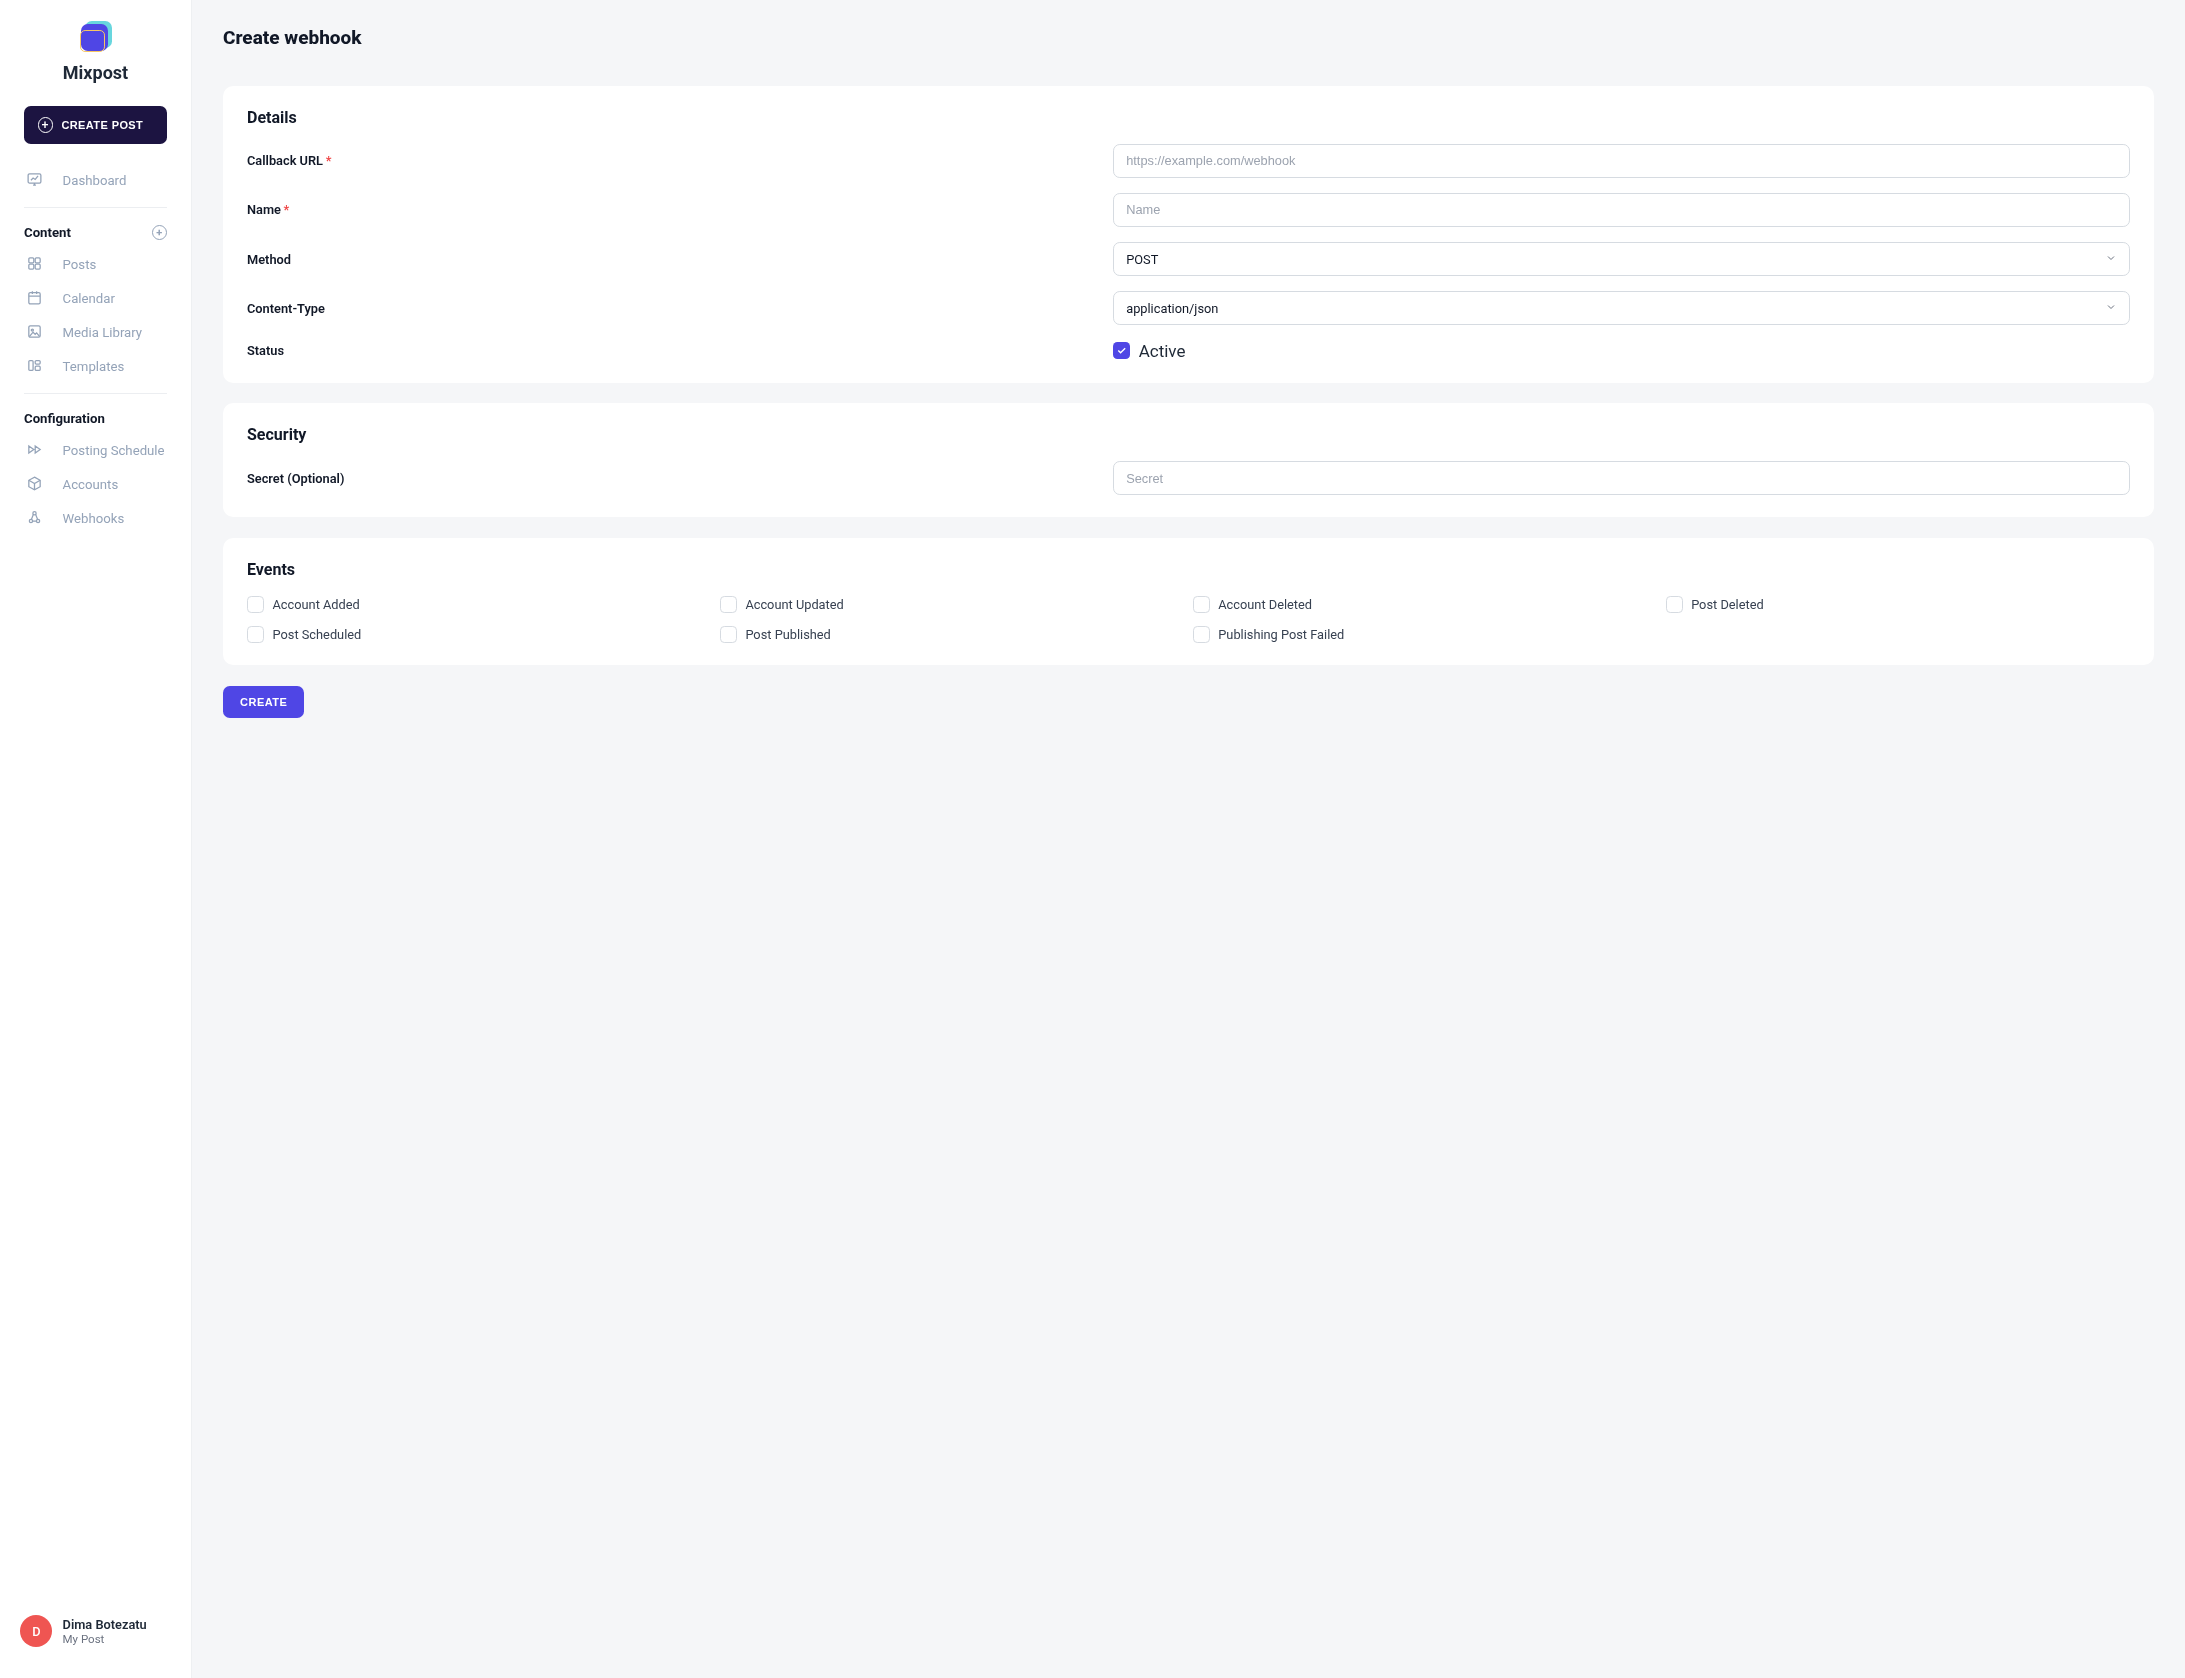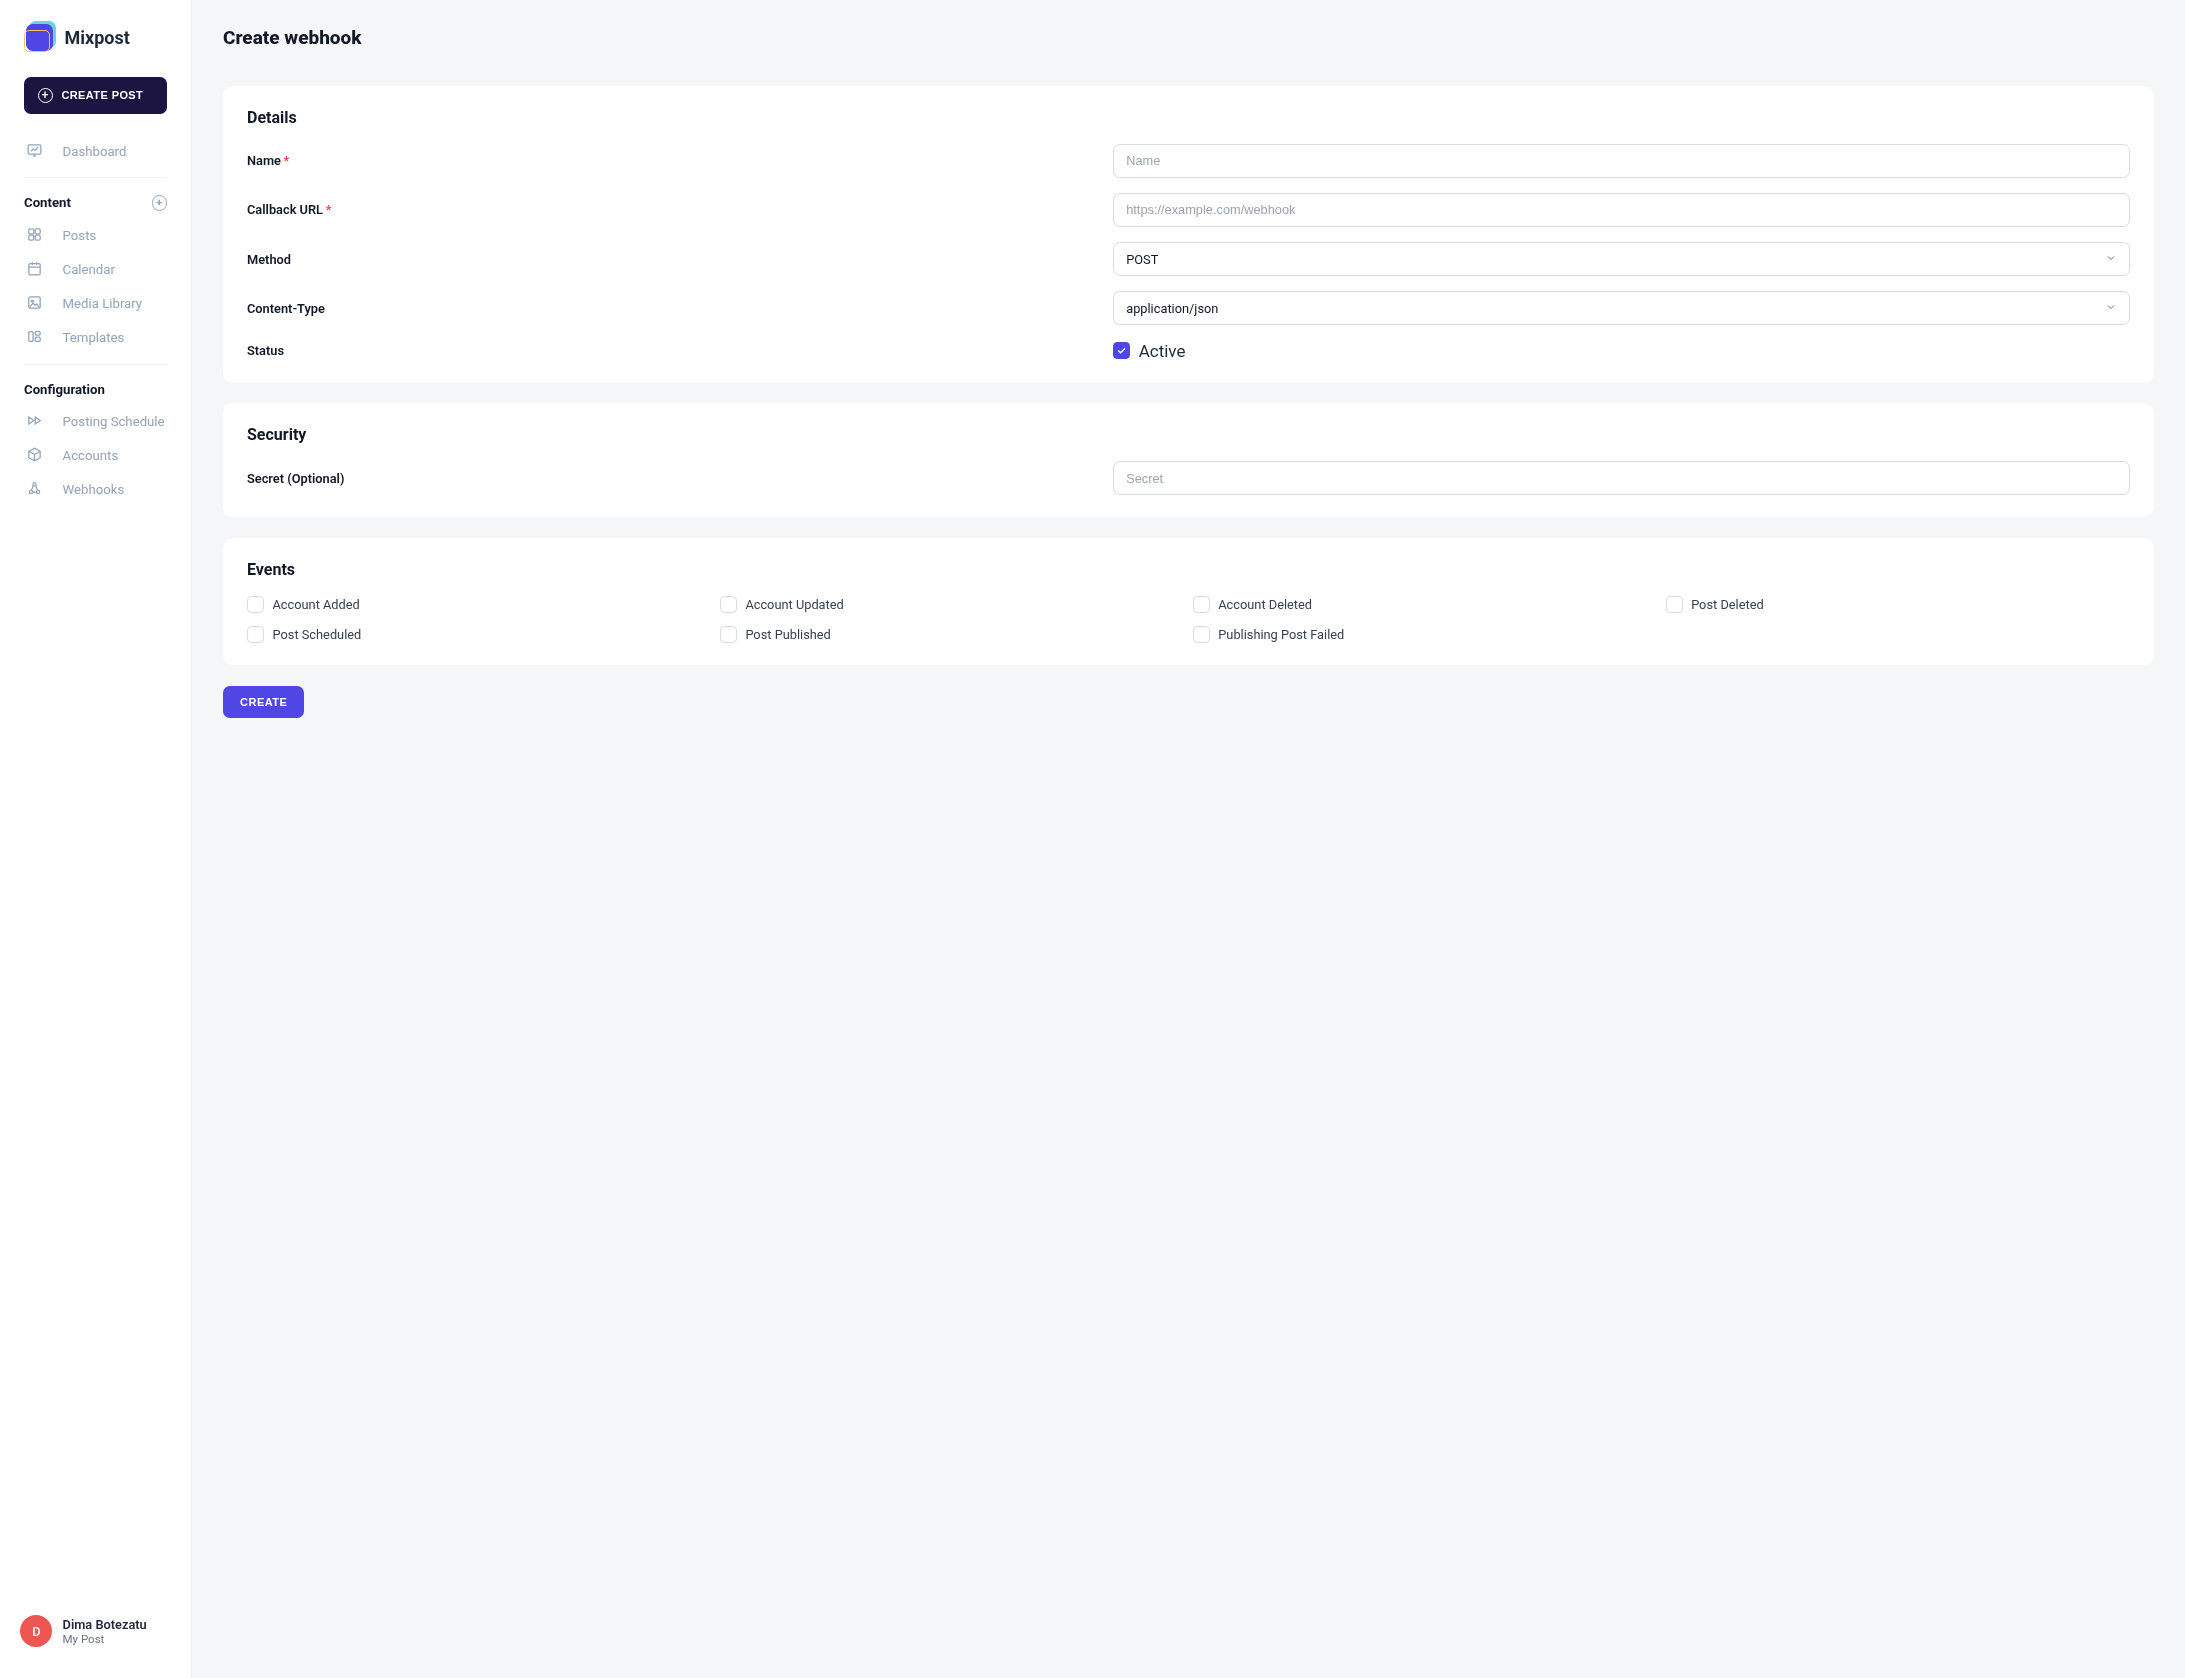--- a/index.html
+++ b/index.html
@@ -20,20 +20,21 @@
     display: flex;
     flex-direction: column;
     padding: 21px 0 17px 0;
     position: relative;
   }
   .brand {
     display: flex;
     align-items: center;
     gap: 8.5px;
     padding: 0 24px 15.3px 24px;
+    flex-direction: column;
   }
   .brand-logo {
     width: 32px; height: 32px; position: relative;
   }
   .brand-logo .sq-back {
     position: absolute; width: 27px; height: 27px; border-radius: 6.8px; background: #68d6de; top: 0; left: 5.1px;
   }
   .brand-logo .sq-mid {
     position: absolute; width: 27px; height: 27px; border-radius: 6.8px; background: #4f46e5; top: 3.4px; left: 1.7px;
   }
@@ -294,33 +295,33 @@
 
   <main class="main">
     <h1 class="page-title">Create webhook</h1>
 
     
     <section class="card">
       <h2 class="card-title">Details</h2>
 
       <div class="form-row">
         <label class="form-label">
+          <span>Callback URL</span><span class="required">*</span>
+        </label>
+        <div class="form-control-wrap">
+          <input class="text-input" type="text" placeholder="https://example.com/webhook" style="">
+        </div>
+      </div>
+
+      <div class="form-row">
+        <label class="form-label">
           <span>Name</span><span class="required">*</span>
         </label>
         <div class="form-control-wrap">
           <input class="text-input" type="text" placeholder="Name" style="">
-        </div>
-      </div>
-
-      <div class="form-row">
-        <label class="form-label">
-          <span>Callback URL</span><span class="required">*</span>
-        </label>
-        <div class="form-control-wrap">
-          <input class="text-input" type="text" placeholder="https://example.com/webhook" style="">
         </div>
       </div>
 
       <div class="form-row">
         <label class="form-label">Method</label>
         <div class="form-control-wrap">
           <div class="select">
             <span>POST</span>
             <span class="chev">
               <svg width="12" height="12" viewBox="0 0 24 24" fill="none" stroke="currentColor" stroke-width="2">

